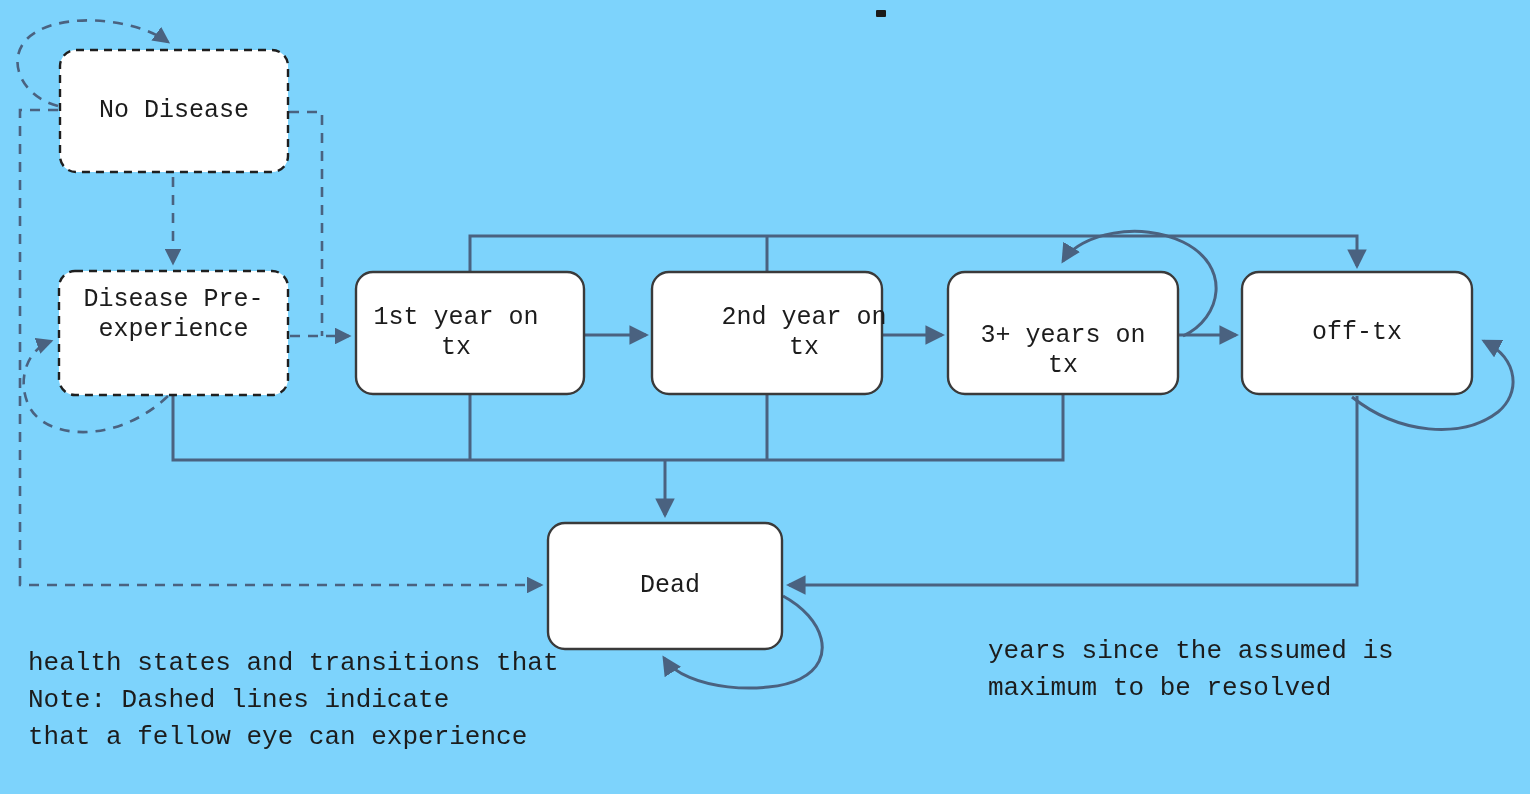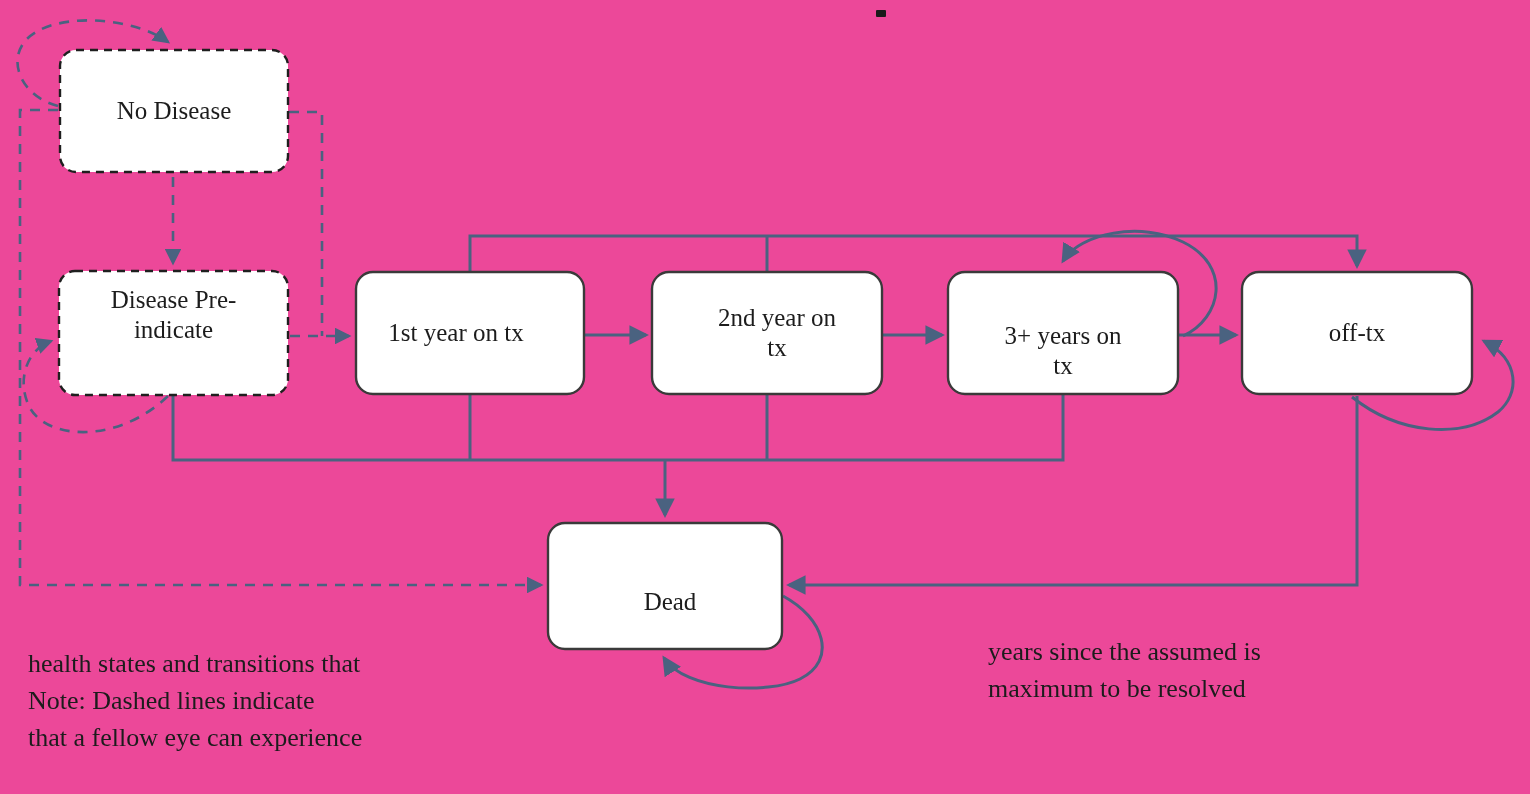--- a/index.html
+++ b/index.html
@@ -1,20 +1,20 @@
 <!DOCTYPE html>
 <html><head>
 <meta charset="utf-8">
 <style>
   html,body{margin:0;padding:0;background:#ffffff;}
   #canvas{
     position:relative;
     width:1530px;height:794px;
-    background:#ec4899;
-    font-family:Liberation Serif, serif;
+    background:#7dd3fc;
+    font-family:Liberation Mono, monospace;
     overflow:hidden;
   }
   #connector-layer{position:absolute;left:0;top:0;width:1530px;height:794px;}
   .state-label{
     position:absolute;
     display:flex;flex-direction:column;align-items:center;justify-content:center;
     text-align:center;
     color:#1c1c1c;
     font-size:25px;line-height:30px;
     z-index:3;
@@ -77,42 +77,42 @@
       <rect x="548" y="523" width="234" height="126" rx="17" stroke="#3a3a3a" stroke-width="2.4"></rect>
     </g>
   </svg>
 
   <div class="state-label" style="left:60px;top:50px;width:228px;height:122px;">
     <span>No Disease</span>
   </div>
 
   <div class="state-label" style="left:59px;top:253px;width:229px;height:124px;">
     <span>Disease Pre-</span>
-    <span>indicate</span>
+    <span>experience</span>
   </div>
 
   <div class="state-label" style="left:356px;top:272px;width:200px;height:122px;">
     <span>1st year on tx</span>
   </div>
 
-  <div class="state-label" style="left:652px;top:272px;width:250px;height:122px;">
+  <div class="state-label" style="left:652px;top:272px;width:250px;height:122px;padding-left:27px;">
     <span>2nd year on</span>
     <span>tx</span>
   </div>
 
   <div class="state-label" style="left:948px;top:272px;width:230px;height:158px;">
     <span>3+ years on</span>
     <span>tx</span>
   </div>
 
   <div class="state-label" style="left:1242px;top:272px;width:230px;height:122px;border-radius:29px;">
     <span>off-tx</span>
   </div>
 
-  <div class="state-label" style="left:548px;top:523px;width:244px;height:126px;margin-top:16px;">
+  <div class="state-label" style="left:548px;top:523px;width:244px;height:126px;">
     <span>Dead</span>
   </div>
 
   <div class="note" style="left:28px;top:645px;">
     <div>health states and transitions that</div>
     <div>Note: Dashed lines indicate</div>
     <div>that a fellow eye can experience</div>
   </div>
 
   <div class="note" style="left:988px;top:633px;">

